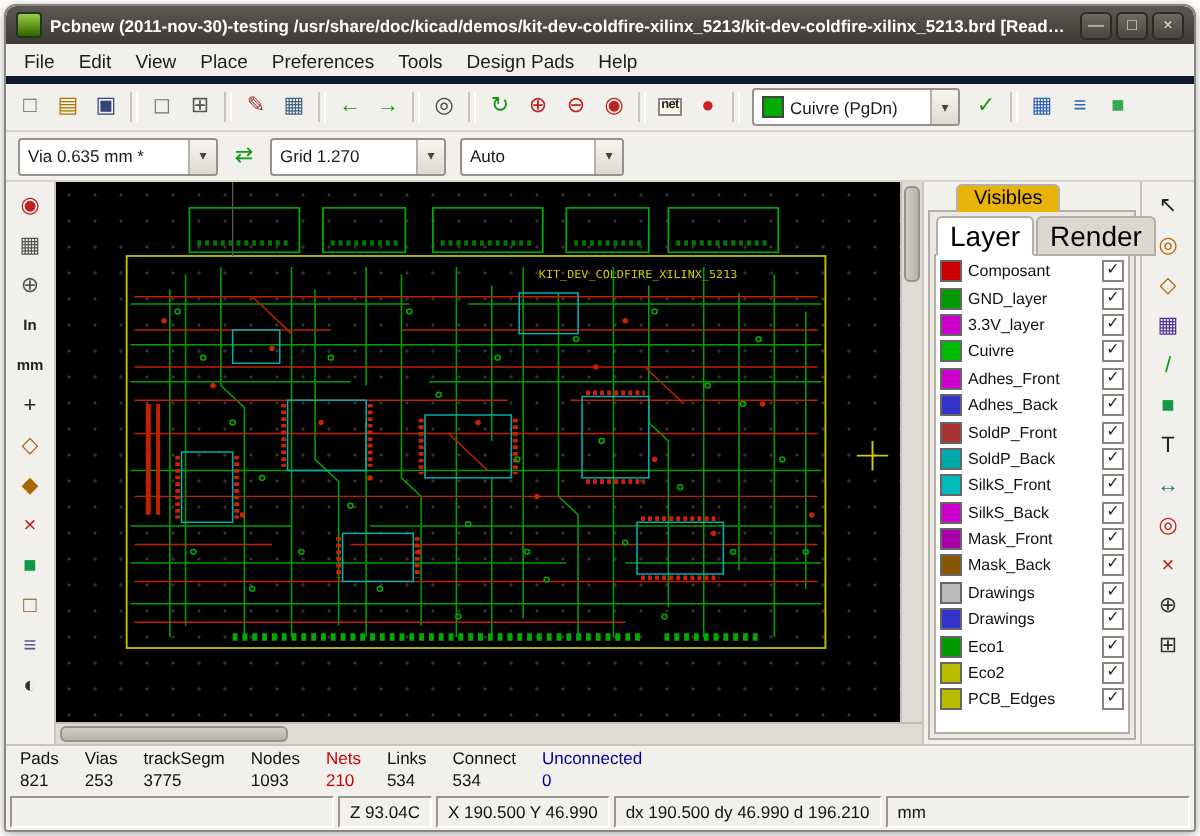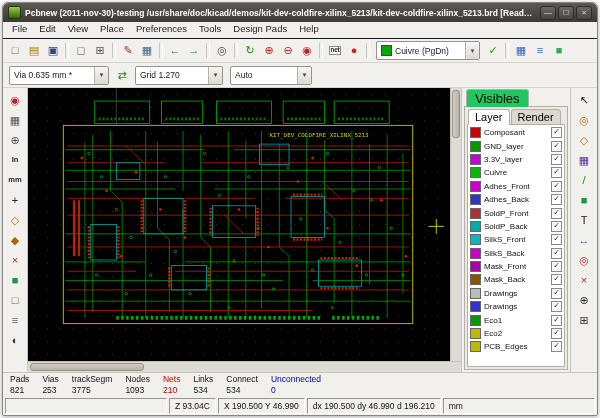--- a/index.html
+++ b/index.html
@@ -7,21 +7,21 @@
   .win{width:594px;height:412px;margin:2px;border:1px solid #8a8781;border-radius:6px 6px 2px 2px;overflow:hidden;
        display:flex;flex-direction:column;box-shadow:0 1px 5px rgba(0,0,0,.35);background:#f2f0ec}
   
   .titlebar{flex:0 0 19px;background:linear-gradient(#5d5852,#3d3934);display:flex;align-items:center;padding:0 5px;gap:4px;border-radius:5px 5px 0 0}
   .app-icon{width:11px;height:11px;background:linear-gradient(#9c4,#360);border:1px solid #232;border-radius:2px;flex:0 0 11px}
   .title-text{color:#fff;font-size:8.5px;font-weight:bold;white-space:nowrap;overflow:hidden;text-overflow:ellipsis;flex:1}
   .winbtn{width:14px;height:12px;flex:0 0 14px;margin-left:2px;border:1px solid #2c2a27;border-radius:3px;
           background:linear-gradient(#6d6861,#49453f);color:#e8e6e2;display:flex;align-items:center;justify-content:center}
   .winbtn .glyph{font-size:8px;line-height:1}
   
-  .menubar{flex:0 0 16px;display:flex;align-items:flex-start;background:#f2f0ec;border-bottom:1px solid #0f172a;padding:0 3px}
+  .menubar{flex:0 0 16px;display:flex;align-items:flex-end;background:#f2f0ec;border-bottom:4px solid #0f172a;padding:0 3px}
   .menu-item{font-size:9.5px;color:#1c1c1c;padding:1px 6px;border-radius:2px;white-space:nowrap}
   
   .toolbar{flex:0 0 23px;display:flex;align-items:center;background:#f2f0ec;border-bottom:1px solid #d8d4cc;padding:0 3px;gap:1px}
   .opt-toolbar{flex:0 0 24px}
   .tbtn{width:18px;height:18px;flex:0 0 auto;display:flex;align-items:center;justify-content:center;border-radius:2px}
   .tbtn .glyph{font-size:11px;line-height:1}
   [data-name="separator"]{width:2px;height:15px;border-left:1px solid #c9c5bd;border-right:1px solid #ffffff;margin:0 2px;border-radius:0}
   [data-name="netlist-button"] .glyph{font-size:6.5px;font-weight:bold;letter-spacing:-.3px;border:1px solid #888;padding:0 1px;background:#fffbe8}
   [data-name="units-inch-toggle"] .glyph,[data-name="units-mm-toggle"] .glyph{font-size:7.5px;font-weight:bold}
   .combo{height:17px;display:flex;align-items:center;background:#fff;border:1px solid #979289;border-radius:2px;font-size:8.5px;color:#1a1a1a;margin:0 3px;padding-left:4px;overflow:hidden}
@@ -39,24 +39,24 @@
   .canvas-zone{flex:1;display:flex;flex-direction:column;min-width:0}
   .canvas-row{flex:1;display:flex;min-height:0}
   .canvas{flex:1;position:relative;background-color:#000;background-image:radial-gradient(circle,#333 .7px,transparent .9px);background-size:13px 13px;overflow:hidden}
   .canvas svg{position:absolute;inset:0;width:100%;height:100%}
   .vscroll{flex:0 0 10px;background:#dedbd4;border-left:1px solid #c2beb5;position:relative}
   .vthumb{position:absolute;top:2px;left:1px;right:1px;height:46px;background:linear-gradient(90deg,#d2cec5,#b7b2a8);border:1px solid #979289;border-radius:3px}
   .hscroll{flex:0 0 10px;background:#dedbd4;border-top:1px solid #c2beb5;position:relative}
   .hthumb{position:absolute;left:2px;top:1px;bottom:1px;width:112px;background:linear-gradient(#d2cec5,#b7b2a8);border:1px solid #979289;border-radius:3px}
   
   .layers-panel{flex:0 0 104px;width:104px;background:#f2f0ec;border-left:1px solid #c9c5bd;padding:1px 2px 2px 2px;display:flex;flex-direction:column;min-height:0}
-  .panel-tab{align-self:flex-start;font-size:13px;padding:1px 8px;background:#22c55e;border:1px solid #b3afa6;border-bottom:none;border-radius:3px 3px 0 0;margin-left:2px;z-index:2}
+  .panel-tab{align-self:flex-start;font-size:10px;padding:1px 8px;background:#eab308;border:1px solid #b3afa6;border-bottom:none;border-radius:3px 3px 0 0;margin-left:14px;z-index:2}
   .panel-body{flex:1;border:1px solid #b3afa6;background:#ece9e3;padding:2px;display:flex;flex-direction:column;min-height:0;margin-top:-1px}
   .inner-tabs{display:flex;margin-bottom:-1px;padding-left:1px;z-index:2}
-  .itab{font-size:11px;padding:1px 6px;border:1px solid #b3afa6;background:#dcd8d0;border-radius:3px 3px 0 0;margin-right:1px}
+  .itab{font-size:14px;padding:1px 6px;border:1px solid #b3afa6;background:#dcd8d0;border-radius:3px 3px 0 0;margin-right:1px}
   .itab.active{background:#fff;border-bottom-color:#fff}
   .layer-list{flex:1;background:#fff;border:1px solid #b3afa6;overflow:hidden;padding:1px 0}
   .layer-row{display:flex;align-items:center;height:13.4px;padding:0 2px;gap:3px}
   .layer-row .sw{width:9px;height:9px;border:1px solid #666;flex:0 0 9px}
   .lname{flex:1;font-size:8px;color:#111;white-space:nowrap;overflow:hidden}
   .cb{width:9px;height:9px;border:1px solid #8a867e;background:#fff;flex:0 0 9px;display:flex;align-items:center;justify-content:center;color:#222}
   .cb::after{content:"✓";font-size:8px;line-height:1;margin-top:-1px}
   
   .statsbar{flex:0 0 24px;background:#f2f0ec;border-top:1px solid #c9c5bd;display:flex;align-items:center;padding:0 7px;overflow:hidden}
   .stat{display:flex;flex-direction:column;margin-right:13px}

